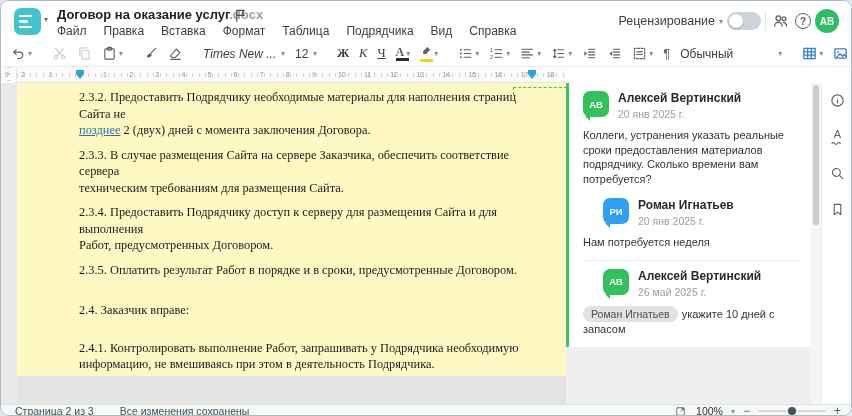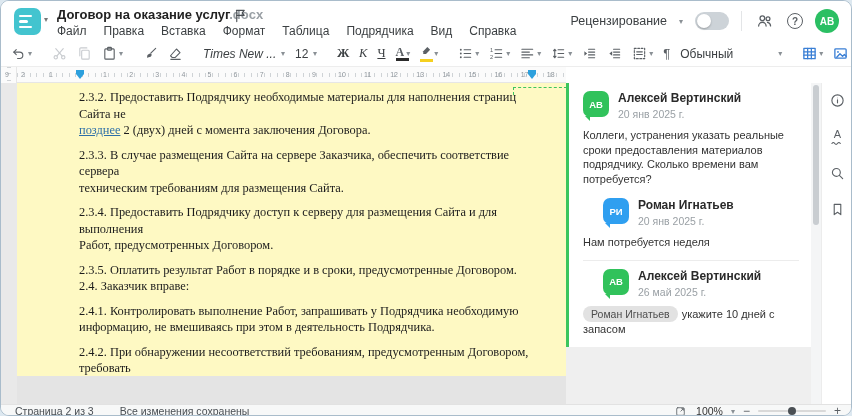--- a/index.html
+++ b/index.html
@@ -13,21 +13,21 @@
   #appicon { position:absolute; left:13px; top:7px; width:27px; height:27px; border-radius:7px;
     background:#43c4cf; display:flex; flex-direction:column; justify-content:center; gap:3px; padding:0 5px; cursor:pointer;}
   #appicon i { display:block; height:2.5px; background:#fff; border-radius:2px; }
   #appicon i:nth-child(1){width:13px}#appicon i:nth-child(2){width:9px}#appicon i:nth-child(3){width:13px}
   #appcaret { position:absolute; left:43px; top:14px; font-size:8px; color:#777; }
   #titlebar { position:absolute; left:56px; top:6px; font-size:13px; color:#222; font-weight:bold; white-space:nowrap; }
   #titlebar .ext { color:#9aa0a5; font-weight:bold; }
   #flag { position:absolute; left:232px; top:7px; }
   #menubar { position:absolute; left:56px; top:23px; display:flex; gap:17px; font-size:12px; color:#3c4043; }
   #menubar span { cursor:pointer;text-align:center; }
-  #hdr-right { position:absolute; right:12px; top:0; height:40px; display:flex; align-items:center; gap:12px; }
+  #hdr-right { position:absolute; right:12px; top:0; height:40px; display:flex; align-items:center; gap:4px; }
   #review { font-size:12.5px; color:#3c4043; cursor:pointer; }
   .cr { font-size:8px; color:#8a9095; }
   #toggle { width:34px; height:18px; border-radius:9px; background:#cdd3d8; position:relative; cursor:pointer; }
   #toggle .knob { position:absolute; left:2px; top:2px; width:14px; height:14px; border-radius:50%; background:#fff; box-shadow:0 1px 2px rgba(0,0,0,.25); }
   .vsep { width:1px; height:20px; background:#e3e5e7; }
   #help { width:16px; height:16px; border:1.3px solid #5b6065; border-radius:50%; font-size:10px; color:#5b6065;
     display:flex; align-items:center; justify-content:center; font-weight:bold; cursor:pointer;}
   #hdr-avatar { width:24px; height:24px; border-radius:50%; background:#2bbf63; color:#fff; font-size:10px; font-weight:bold;
     display:flex; align-items:center; justify-content:center; cursor:pointer; }
   
@@ -345,22 +345,22 @@
       </div>
   </div>
 
   <div id="content">
 
     <div id="page">
       <p style="margin-top:2px"><span>2.3.2. Предоставить Подрядчику необходимые материалы для наполнения страниц Сайта не</span><br><span class="ins">позднее</span><span> 2 (двух) дней с момента заключения Договора.</span></p>
       <p style="margin-top:8px"><span>2.3.3. В случае размещения Сайта на сервере Заказчика, обеспечить соответствие сервера</span><br><span>техническим требованиям для размещения Сайта.</span></p>
       <p style="margin-top:8px"><span>2.3.4. Предоставить Подрядчику доступ к серверу для размещения Сайта и для выполнения</span><br><span>Работ, предусмотренных Договором.</span></p>
       <p style="margin-top:8px"><span>2.3.5. Оплатить результат Работ в порядке и в сроки, предусмотренные Договором.</span></p>
-      <p style=""><span>2.4. Заказчик вправе:</span></p>
-      <p style="margin-top:8px"><span>2.4.1. Контролировать выполнение Работ, запрашивать у Подрядчика необходимую</span><br><span>информацию, не вмешиваясь при этом в деятельность Подрядчика.</span></p>
+      <p style="margin-top:24px"><span>2.4. Заказчик вправе:</span></p>
+      <p style="margin-top:21px"><span>2.4.1. Контролировать выполнение Работ, запрашивать у Подрядчика необходимую</span><br><span>информацию, не вмешиваясь при этом в деятельность Подрядчика.</span></p>
       <p style="margin-top:8px"><span>2.4.2. При обнаружении несоответствий требованиям, предусмотренным Договором, требовать</span><br><span>их устранения в сроки, установленные </span><span class="ins">в</span><span> п. 2.7.1.</span></p>
 
     </div>
     <div id="anchor-line"></div>
     <div id="anchor-tick"></div>
     <div id="pagegap"></div>
 
     <div id="comments">
       <div id="thread">
         <div>

